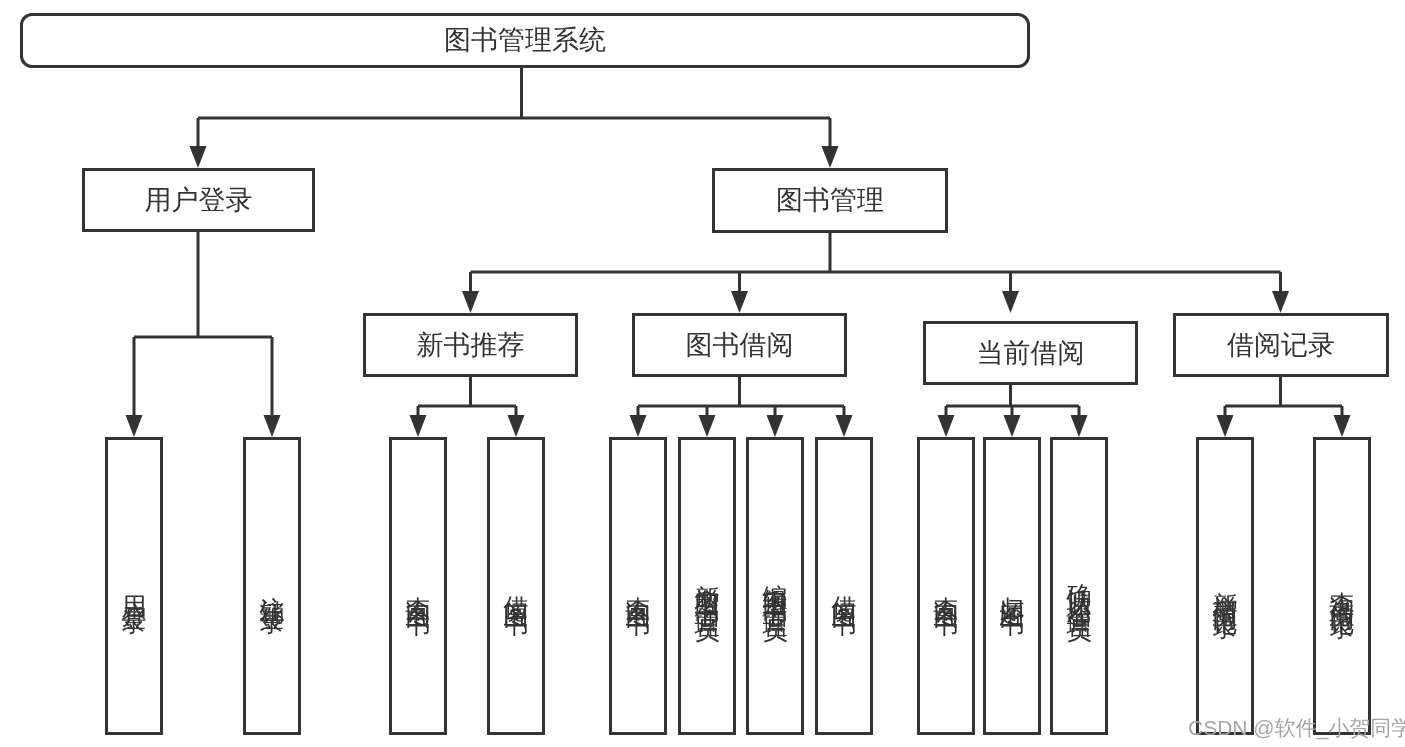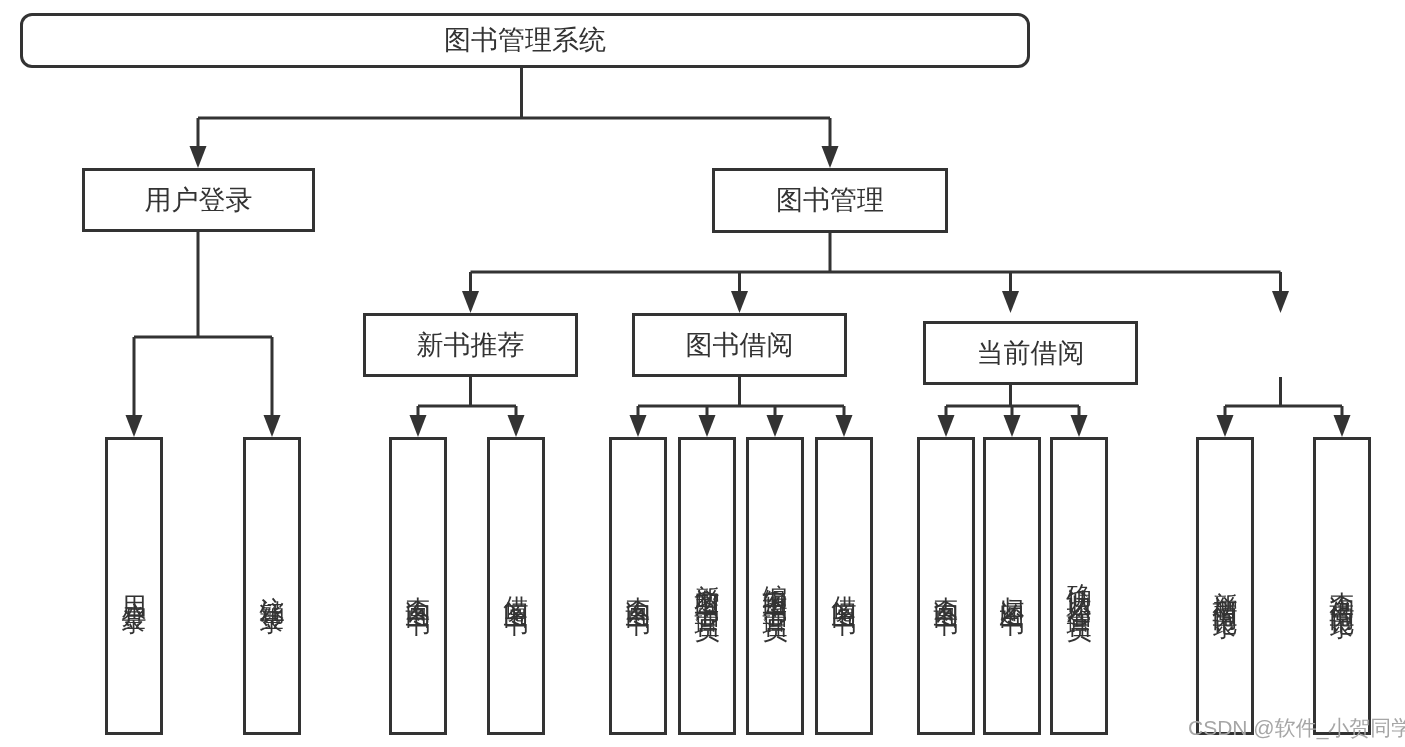--- a/index.html
+++ b/index.html
@@ -105,20 +105,21 @@
   </svg>
 
   <div class="node" style="left:20px; top:13px; width:1010px; height:55px;border-radius:12px;">图书管理系统</div>
 
   <div class="node" style="left:82px; top:168px; width:233px; height:64px;">用户登录</div>
   <div class="node" style="left:363px; top:313px; width:215px; height:64px;">新书推荐</div>
 
   <div class="node" style="left:712px; top:168px; width:236px; height:65px;">图书管理</div>
   <div class="node" style="left:632px; top:313px; width:215px; height:64px;text-align:center;">图书借阅</div>
   <div class="node" style="left:903px; top:321px; width:215px; height:64px;margin-left:20px;">当前借阅</div>
+  <div class="node" style="left:1173px; top:313px; width:216px; height:64px;">借阅记录</div>
 
   <div class="node leaf" style="left:105px; top:437px; width:58px; height:298px;">用户登录</div>
   <div class="node leaf" style="left:243px; top:437px; width:58px; height:298px;">注销登录</div>
 
   <div class="node leaf" style="left:389px; top:437px; width:58px; height:298px;">查询图书</div>
   <div class="node leaf" style="left:487px; top:437px; width:58px; height:298px;">借阅图书</div>
 
   <div class="node leaf" style="left:609px; top:437px; width:58px; height:298px;">查询图书</div>
   <div class="node leaf" style="left:678px; top:437px; width:58px; height:298px;">新增图书（管理员）</div>
   <div class="node leaf" style="left:746px; top:437px; width:58px; height:298px;">编辑图书（管理员）</div>

